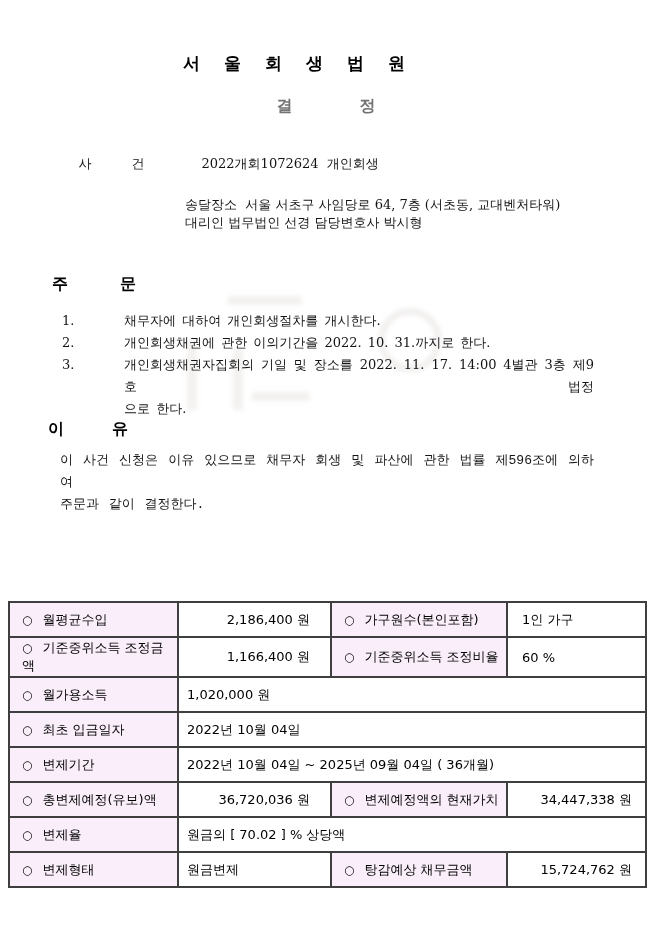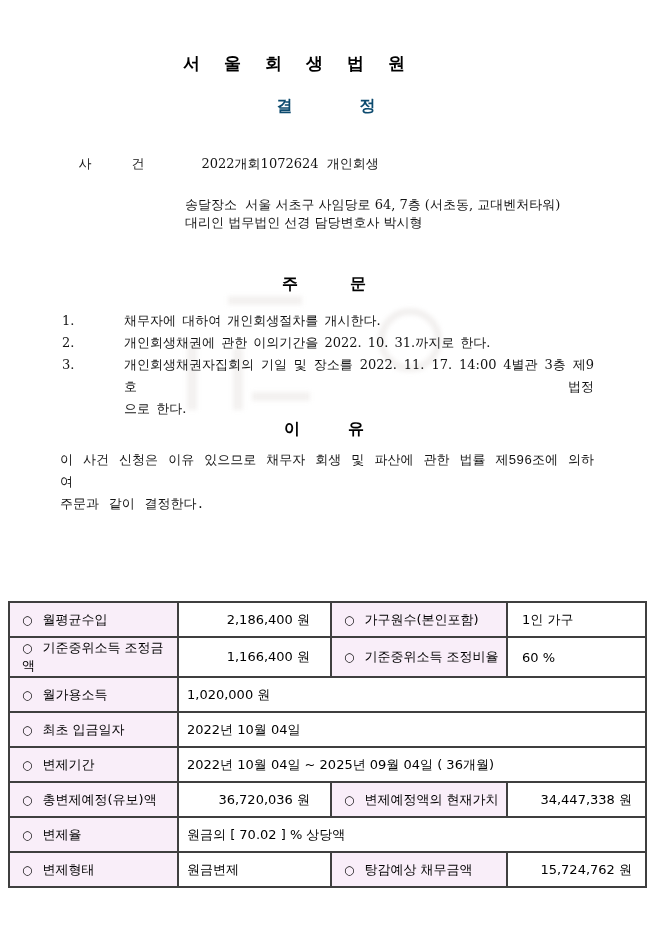--- a/index.html
+++ b/index.html
@@ -22,32 +22,32 @@
 
   
   .doc-title{
     position:absolute;left:0;top:52px;width:588px;
     text-align:center;font-size:17px;font-weight:bold;
     letter-spacing:24px;text-indent:24px;color:#000;
   }
   .decision-heading{
     position:absolute;left:0;top:96px;width:652px;
     text-align:center;font-size:16px;font-weight:bold;
-    letter-spacing:67px;text-indent:67px;color:#0c4a6e;
+    letter-spacing:67px;text-indent:67px;color:#737373;
   }
 
   
   .case-row{position:absolute;left:62px;font-size:13px;white-space:pre-wrap;}
   .case-label{display:inline-block;width:66px;text-align:justify;text-align-last:justify;vertical-align:top;}
   .case-value{display:inline-block;margin-left:57px;white-space:pre-wrap;}
   .addr-line{position:absolute;left:185px;font-size:13px;white-space:pre-wrap;}
 
   
   .sec-heading{
-    position:absolute;left:0;width:648px;text-align:center;
+    position:absolute;left:0;width:648px;
     font-size:16px;font-weight:bold;color:#000;
   }
   .order-heading{top:274px;letter-spacing:52px;text-indent:52px;}
   .reason-heading{top:419px;letter-spacing:48px;text-indent:48px;}
 
   
   .order-list{position:absolute;left:62px;top:310px;width:532px;font-size:13px;line-height:22px;word-spacing:2px;}
   .order-item{display:flex;}
   .order-num{width:18px;flex:none;}
   .order-lines{flex:1;margin-left:44px;}

